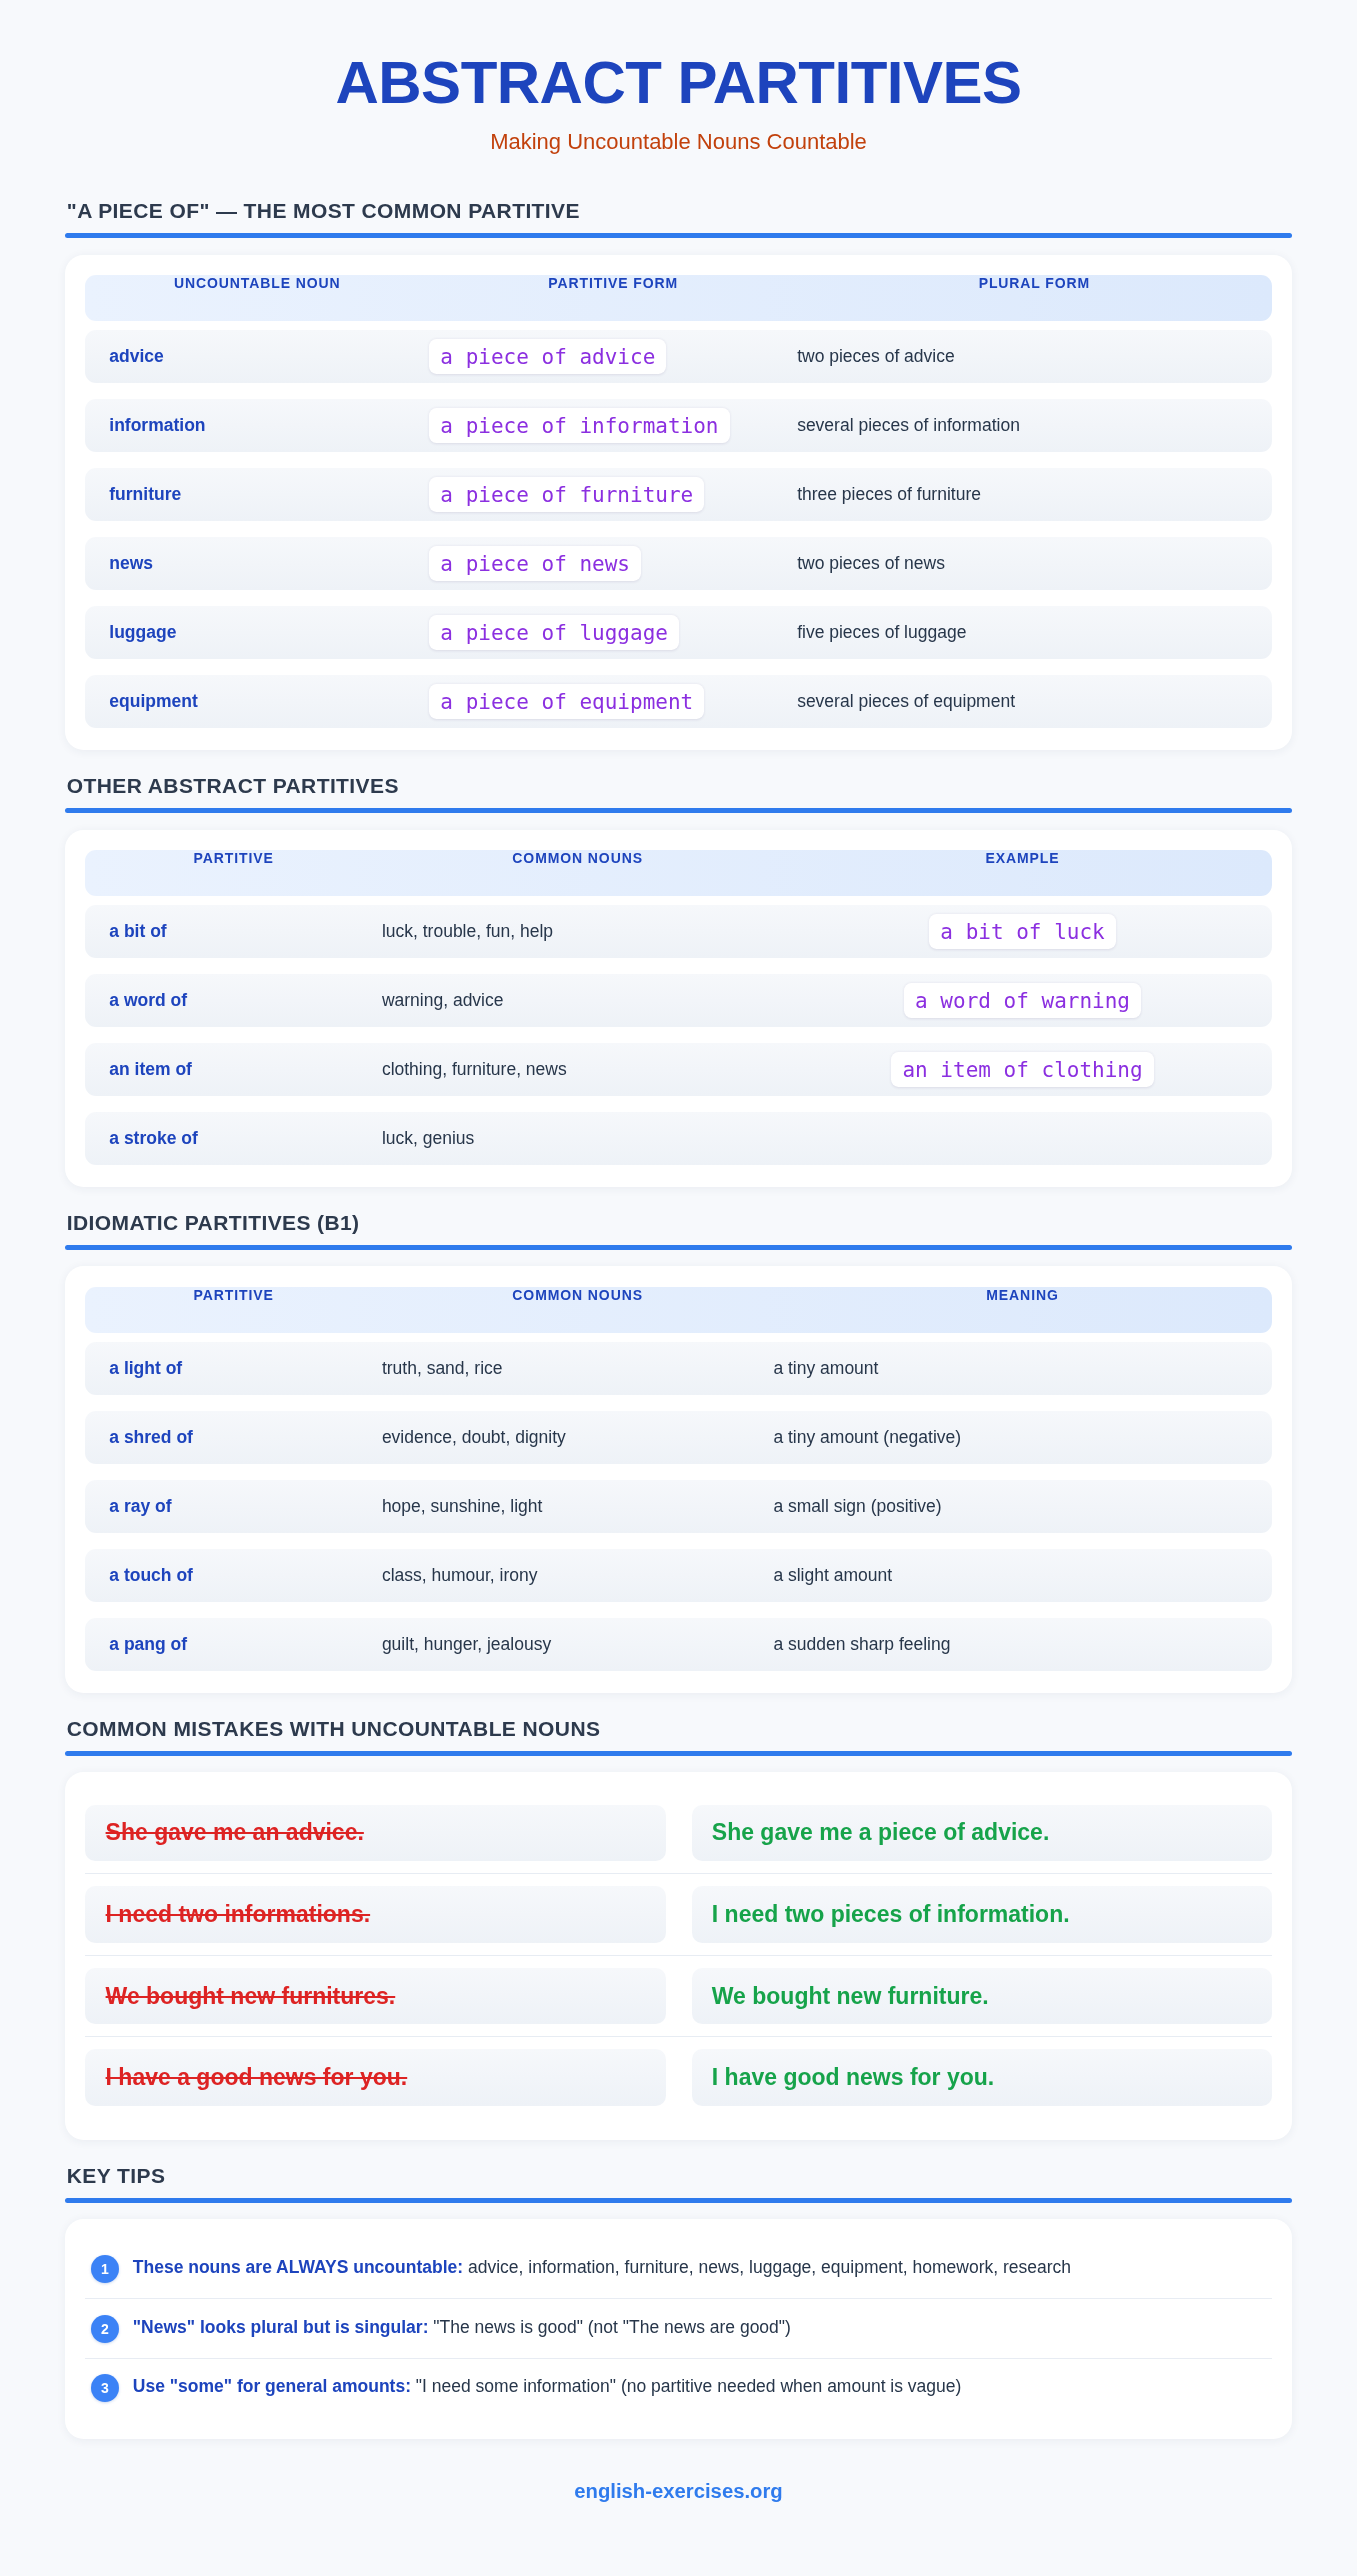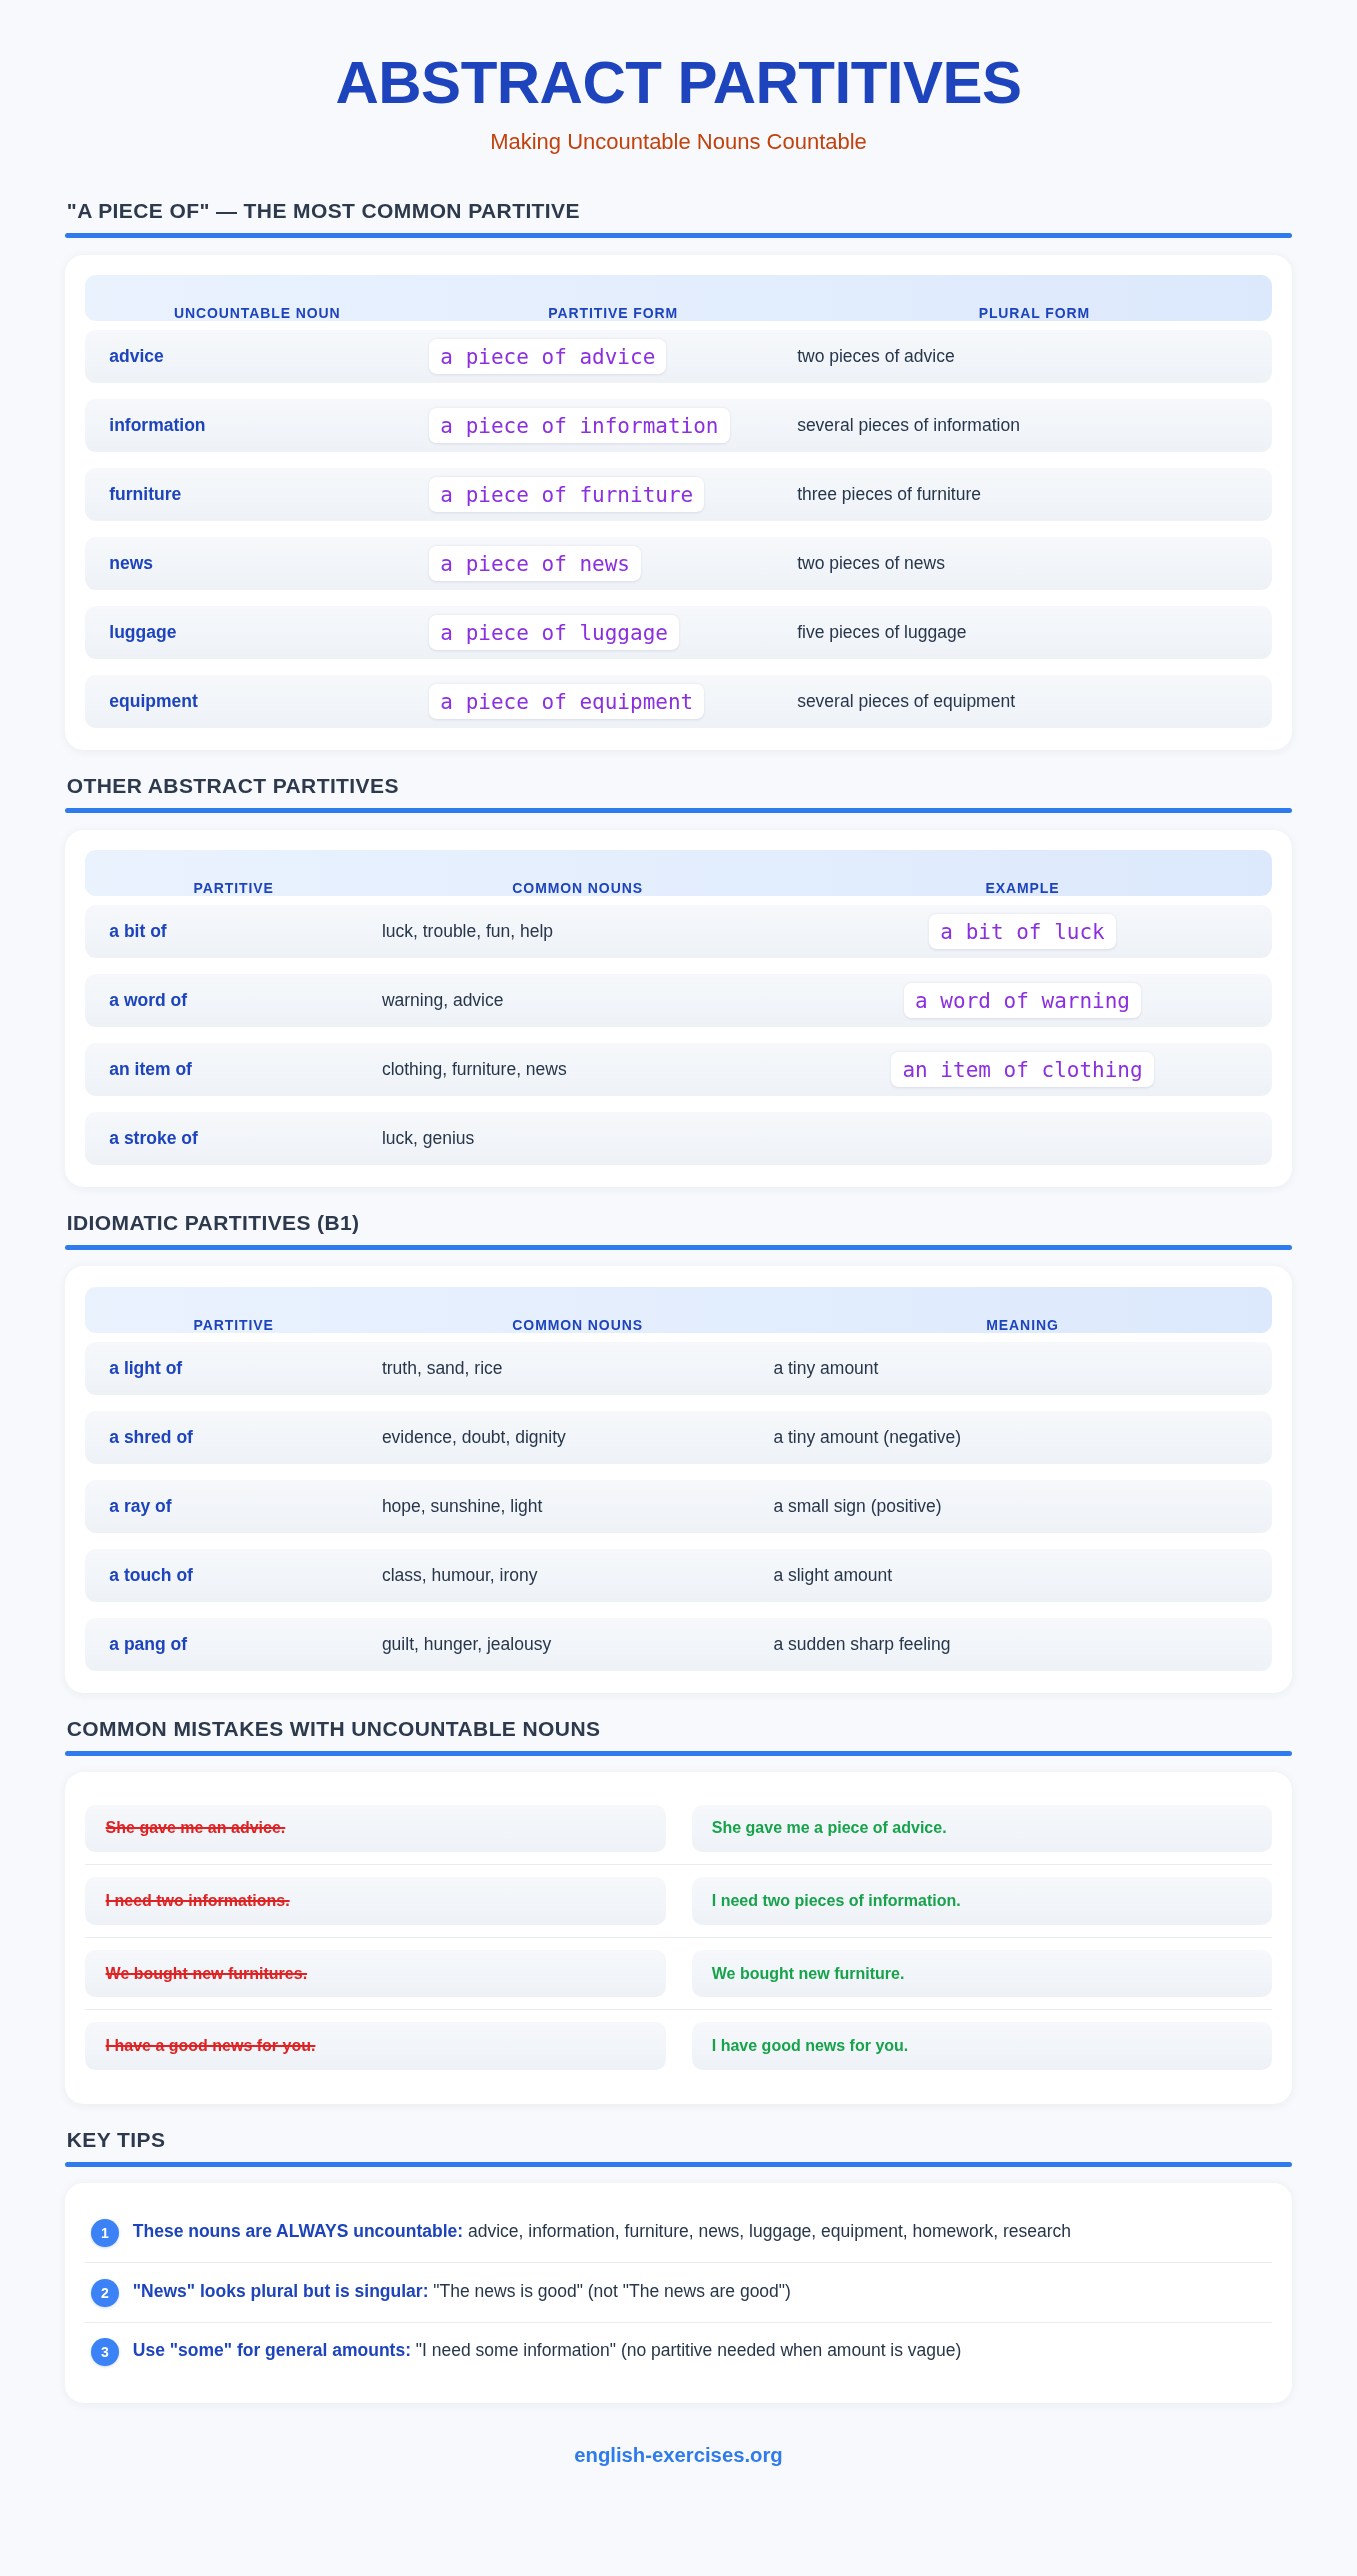--- a/index.html
+++ b/index.html
@@ -56,21 +56,21 @@
     background: #ffffff;
     border-radius: 18.5px;
     box-shadow: 0 1.8px 9.2px rgba(30, 50, 90, 0.06);
     margin-top: 16.6px;
     padding: 20.3px 20.3px 22px 20.3px;
   }
 
   
   .thead {
     display: flex;
-    align-items: flex-end;
+    align-items: flex-start;
     background: linear-gradient(90deg, #eaf2fe 0%, #dce9fc 100%);
     border-radius: 11px;
     height: 46px;
     margin-bottom: 9.2px;
   }
   .thead .th {
     font-size: 14px;
     font-weight: 700;
     letter-spacing: 0.9px;
     color: #1d44bd;
@@ -126,21 +126,21 @@
     display: flex;
     gap: 26px;
     padding: 12px 0;
   }
   .mist-row + .mist-row { border-top: 0.9px solid #e7ecf3; }
   .mist-cell {
     flex: 1;
     background: linear-gradient(180deg, #f6f8fb 0%, #eef2f7 100%);
     border-radius: 10.2px;
     padding: 14.8px 20.3px;
-    font-size: 16px;
+    font-size: 23px;
     font-weight: 600;
   }
   .mist-wrong { color: #dd2323; text-decoration: line-through; text-decoration-thickness: 1.8px; }
   .mist-right { color: #16a34a; }
 
   
   .tip-row {
     display: flex;
     align-items: flex-start;
     gap: 14px;

